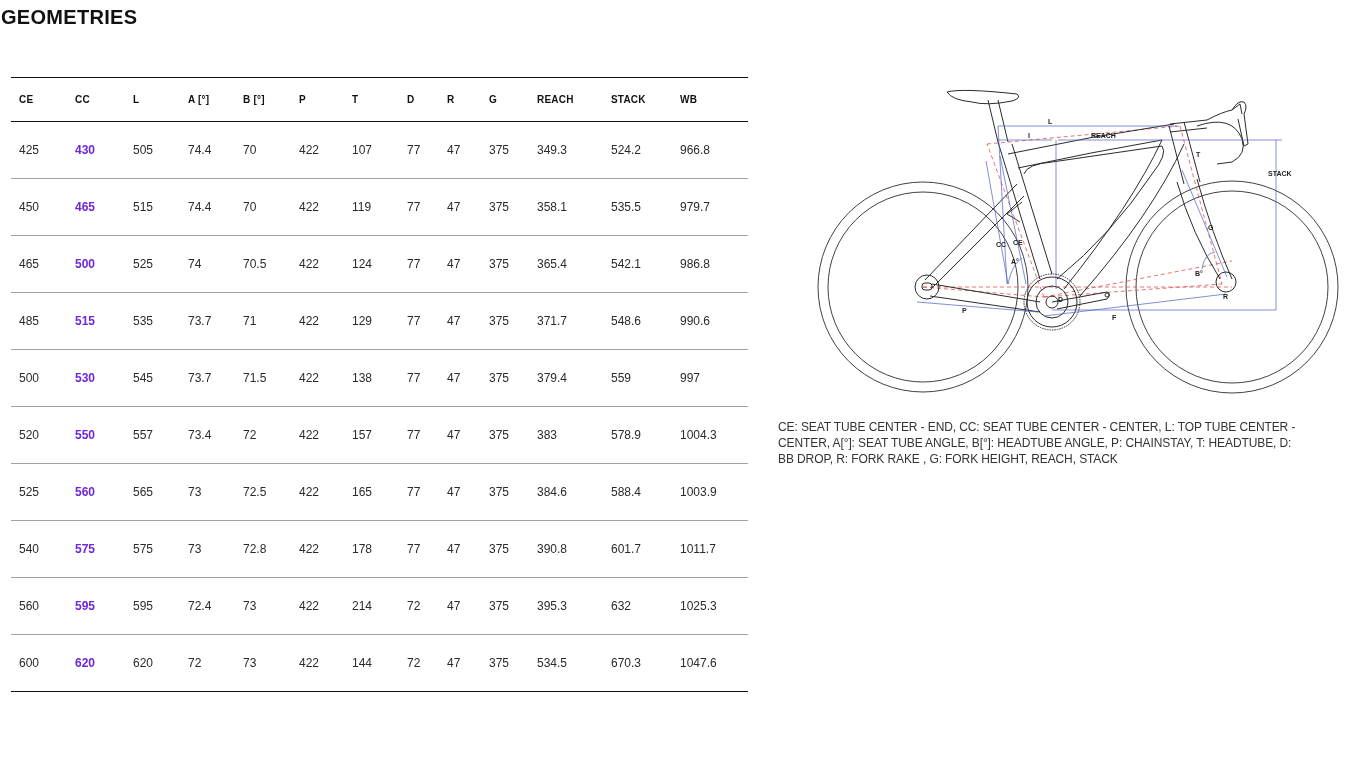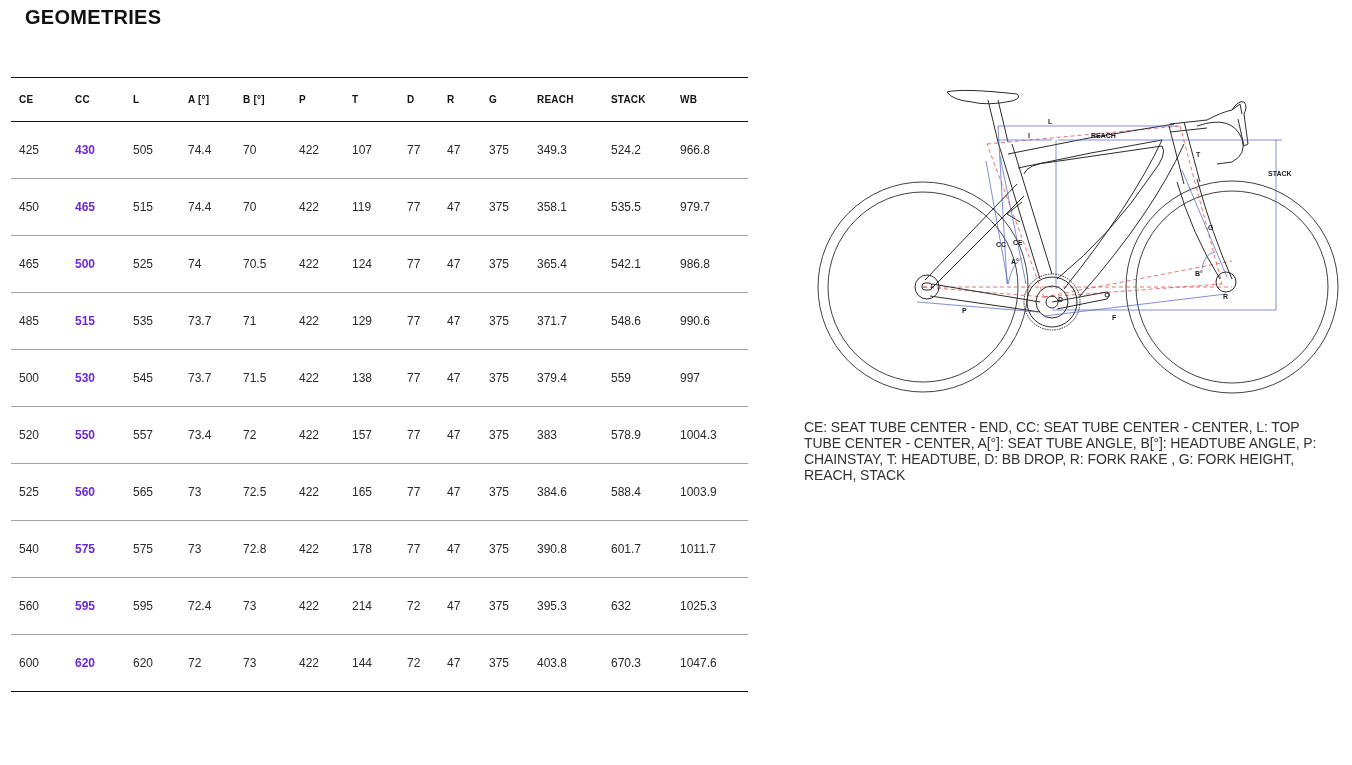--- a/index.html
+++ b/index.html
@@ -1,20 +1,20 @@
 <!DOCTYPE html>
 <html><head>
   <meta charset="utf-8">
   <style>
     * { margin: 0; padding: 0; box-sizing: border-box; }
     html, body { width: 1352px; height: 765px; background: #ffffff; overflow: hidden; }
     body { font-family: "Liberation Sans", "DejaVu Sans", sans-serif; color: #1a1a1a; position: relative; }
 
     .page-title {
-      position: absolute; left: 25px; top: 6px;
+      position: absolute; left: 1px; top: 6px;
       font-size: 20px; font-weight: 700; letter-spacing: 0.3px; color: #111;
     }
 
     .geo-table {
       position: absolute; left: 11px; top: 77px; width: 737px;
       border-collapse: collapse; table-layout: fixed;
     }
     .geo-table thead tr { height: 44px; border-top: 1.5px solid #111; border-bottom: 1.5px solid #111; }
     .geo-table th {
       font-size: 10px; font-weight: 700; text-align: left; color: #111;
@@ -25,22 +25,22 @@
     .geo-table td {
       font-size: 12px; font-weight: 400; color: #2a2a2a; padding-left: 8px; vertical-align: middle;
     }
     .geo-table td.bold { font-weight: 700; color: #6d28d9; }
 
     .diagram-wrap { position: absolute; left: 812px; top: 84px; width: 535px; height: 315px; }
     .diagram-wrap svg { width: 100%; height: 100%; }
     .dim-label { font-family: "Liberation Sans", sans-serif; font-size: 7px; font-weight: 700; fill: #222; }
 
     .legend {
-      position: absolute; left: 804px; top: 419px; width: 525px;
-      font-size: 14px; line-height: 16px; color: #333; letter-spacing: -0.1px;
+      position: absolute; left: 778px; top: 419px; width: 525px;
+      font-size: 12px; line-height: 16px; color: #333; letter-spacing: -0.1px;
     }
   </style>
 </head>
 <body>
 
 <h1 class="page-title">GEOMETRIES</h1>
 
 <table class="geo-table">
   <colgroup>
     <col style="width:56px">
@@ -214,21 +214,21 @@
         <td>600</td>
         <td class="bold">620</td>
         <td>620</td>
         <td>72</td>
         <td>73</td>
         <td>422</td>
         <td>144</td>
         <td>72</td>
         <td>47</td>
         <td>375</td>
-        <td>403.8</td>
+        <td>534.5</td>
         <td>670.3</td>
         <td>1047.6</td>
       </tr>
     </tbody>
 </table>
 
 <div class="diagram-wrap">
   <svg viewBox="0 0 535 315" xmlns="http://www.w3.org/2000/svg">
 
     <g fill="none" stroke="#2b2b2b" stroke-width="0.9">

